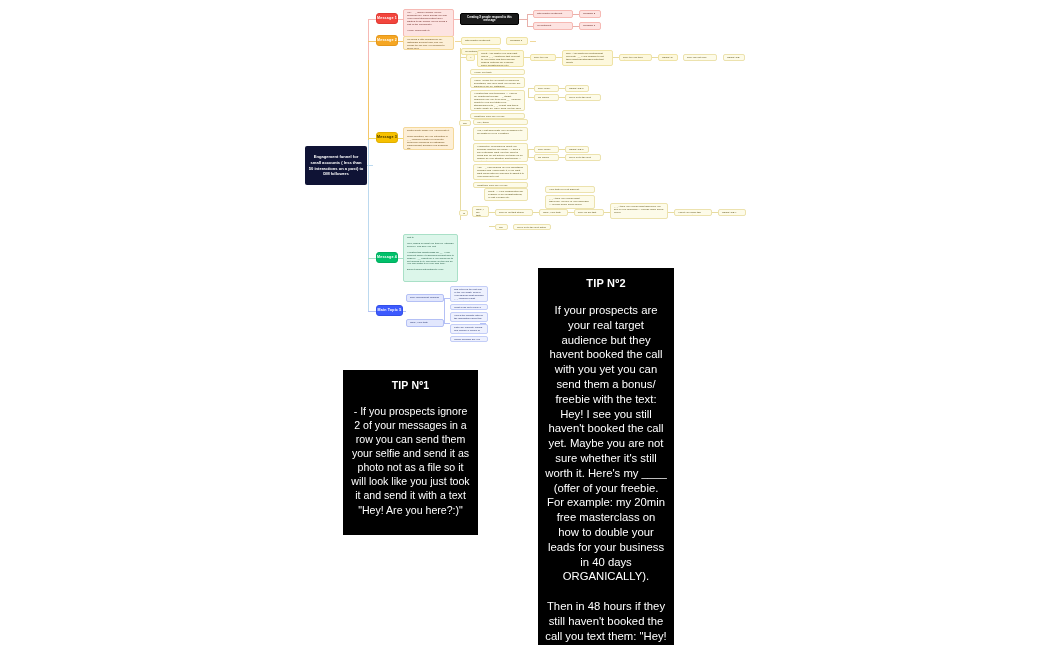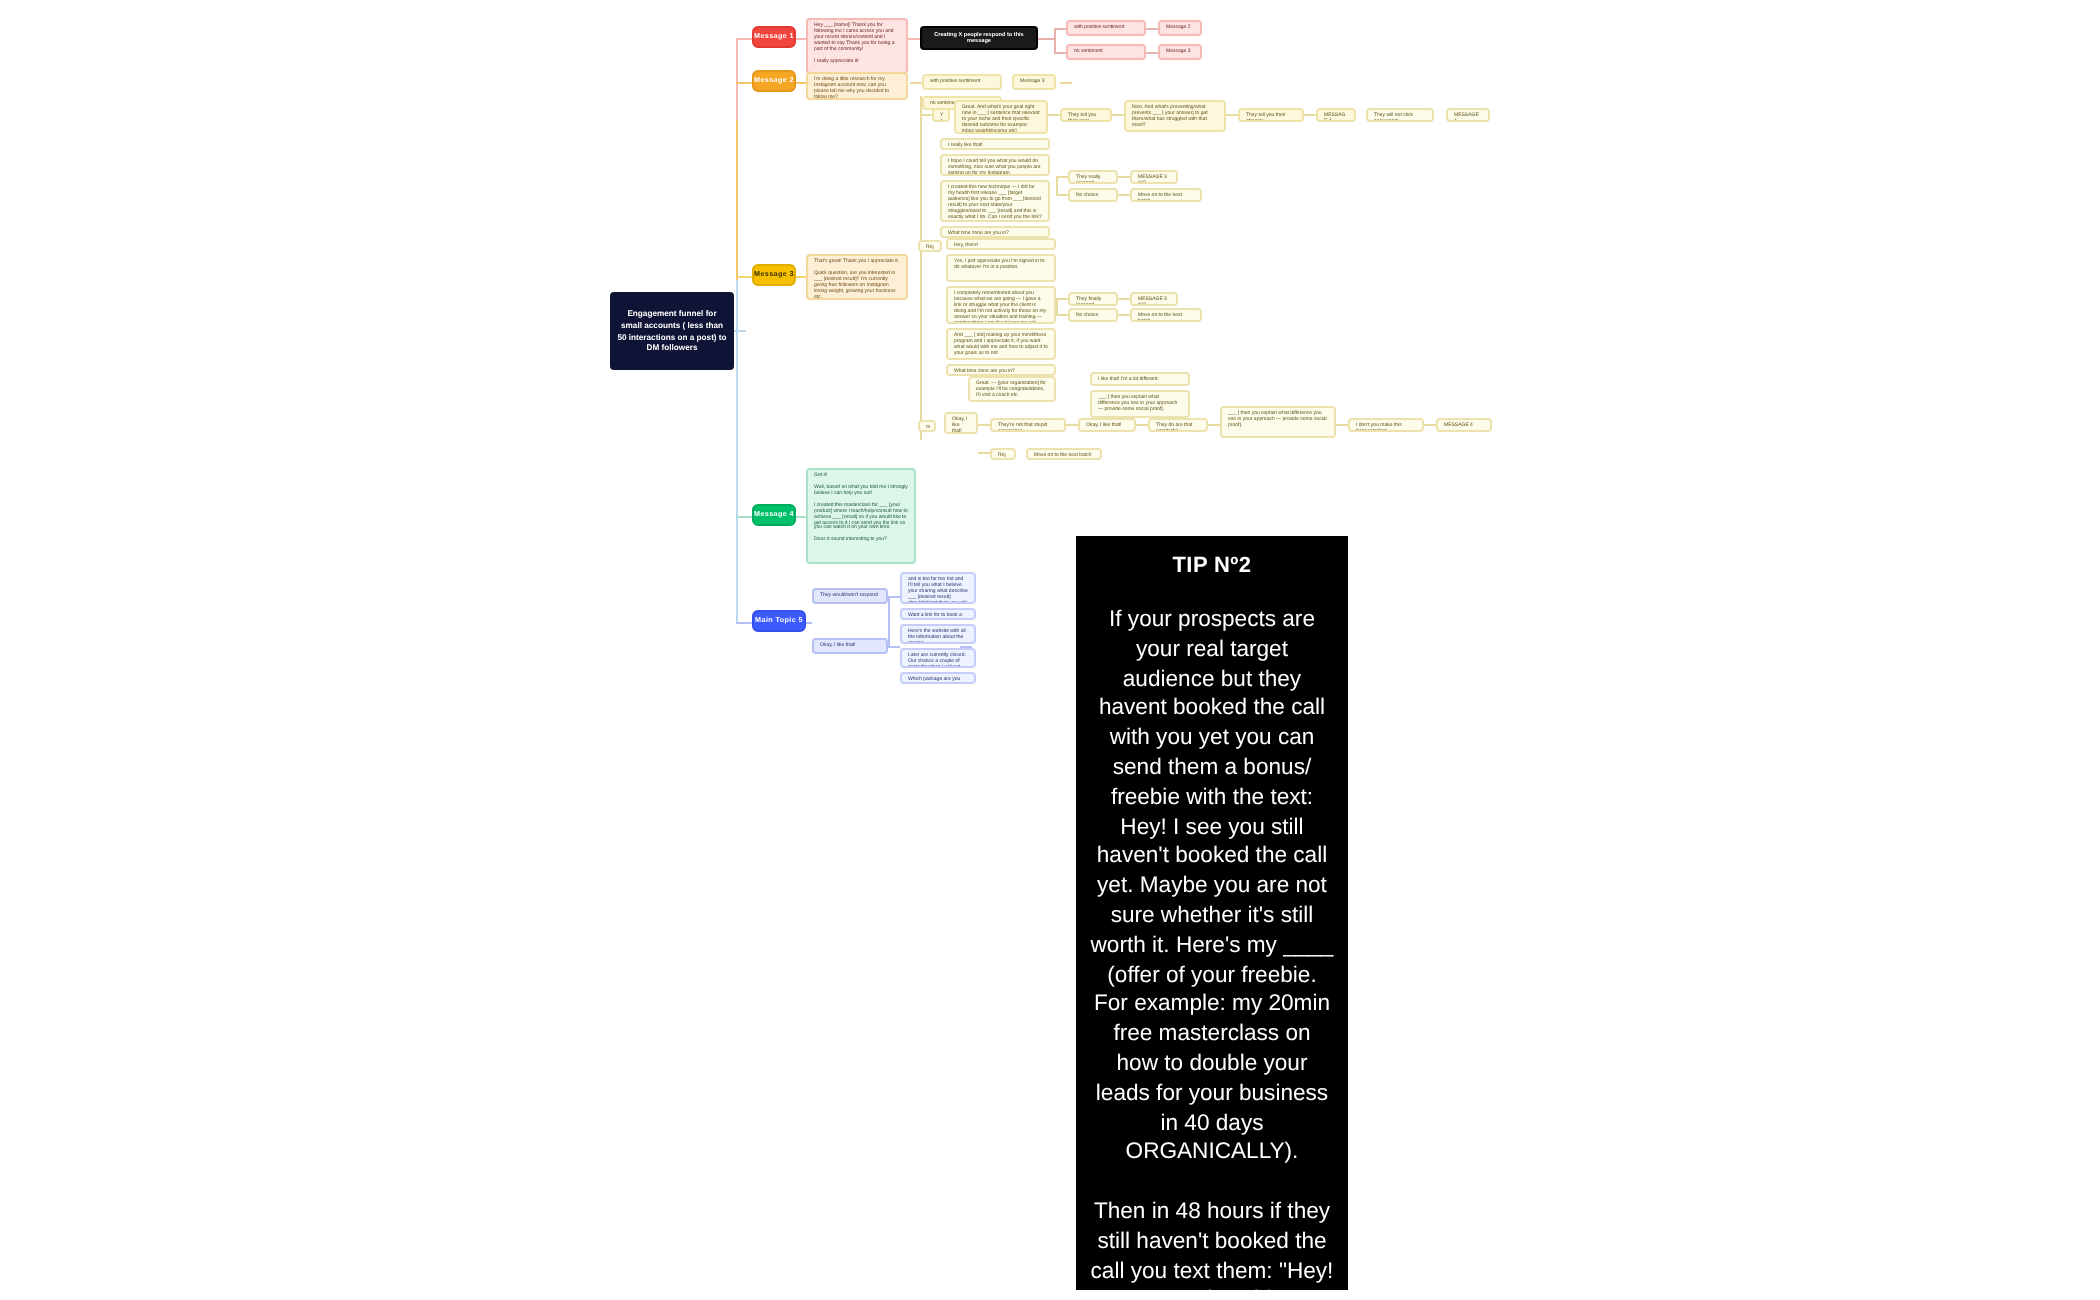--- a/index.html
+++ b/index.html
@@ -237,20 +237,24 @@
   <div class="node card c-blue" style="left:406px;top:294px;width:38px;height:8px;font-size:2.5px;">They would/won't respond</div>
   <div class="node card c-blue" style="left:406px;top:319px;width:38px;height:8px;font-size:2.5px;">Okay, I like that!</div>
 
   <div class="node card c-bluelight" style="left:450px;top:286px;width:38px;height:16px;font-size:2.5px;">and is too far too hot and I'll tell you what I believe your sharing what describe ___ [desired result] shouldn't/and their you will be whether it's a great fit for you.</div>
   <div class="node card c-bluelight" style="left:450px;top:304px;width:38px;height:6px;font-size:2.5px;">Want a link for to book a call / DM</div>
   <div class="node card c-bluelight" style="left:450px;top:312px;width:38px;height:10px;font-size:2.5px;">Here's the website with all the information about the course:
 LINK</div>
   <div class="node card c-bluelight" style="left:450px;top:324px;width:38px;height:10px;font-size:2.5px;">Later are currently closed. Our chance a couple of spots for when I will put packages.</div>
   <div class="node card c-bluelight" style="left:450px;top:336px;width:38px;height:6px;font-size:2.5px;">Which package are you most interested in?</div>
 
+  <div class="tipcard" id="tip1">
+    <div class="tip-title">TIP Nº1</div>
+    <div class="tip-body">- If you prospects ignore 2 of your messages in a row you can send them your selfie and send it as photo not as a file so it will look like you just took it and send it with a text "Hey! Are you here?:)"</div>
+  </div>
 
   <div class="tipcard" id="tip2">
     <div class="tip-title">TIP Nº2</div>
     <div class="tip-body">If your prospects are your real target audience but they havent booked the call with you yet you can send them a bonus/ freebie with the text: Hey! I see you still haven't booked the call yet. Maybe you are not sure whether it's still worth it. Here's my ____ (offer of your freebie. For example: my 20min free masterclass on how to double your leads for your business in 40 days ORGANICALLY).
 
 Then in 48 hours if they still haven't booked the call you text them: "Hey! How was it? Did you like it?"</div>
   </div>
 
 </div>
 

